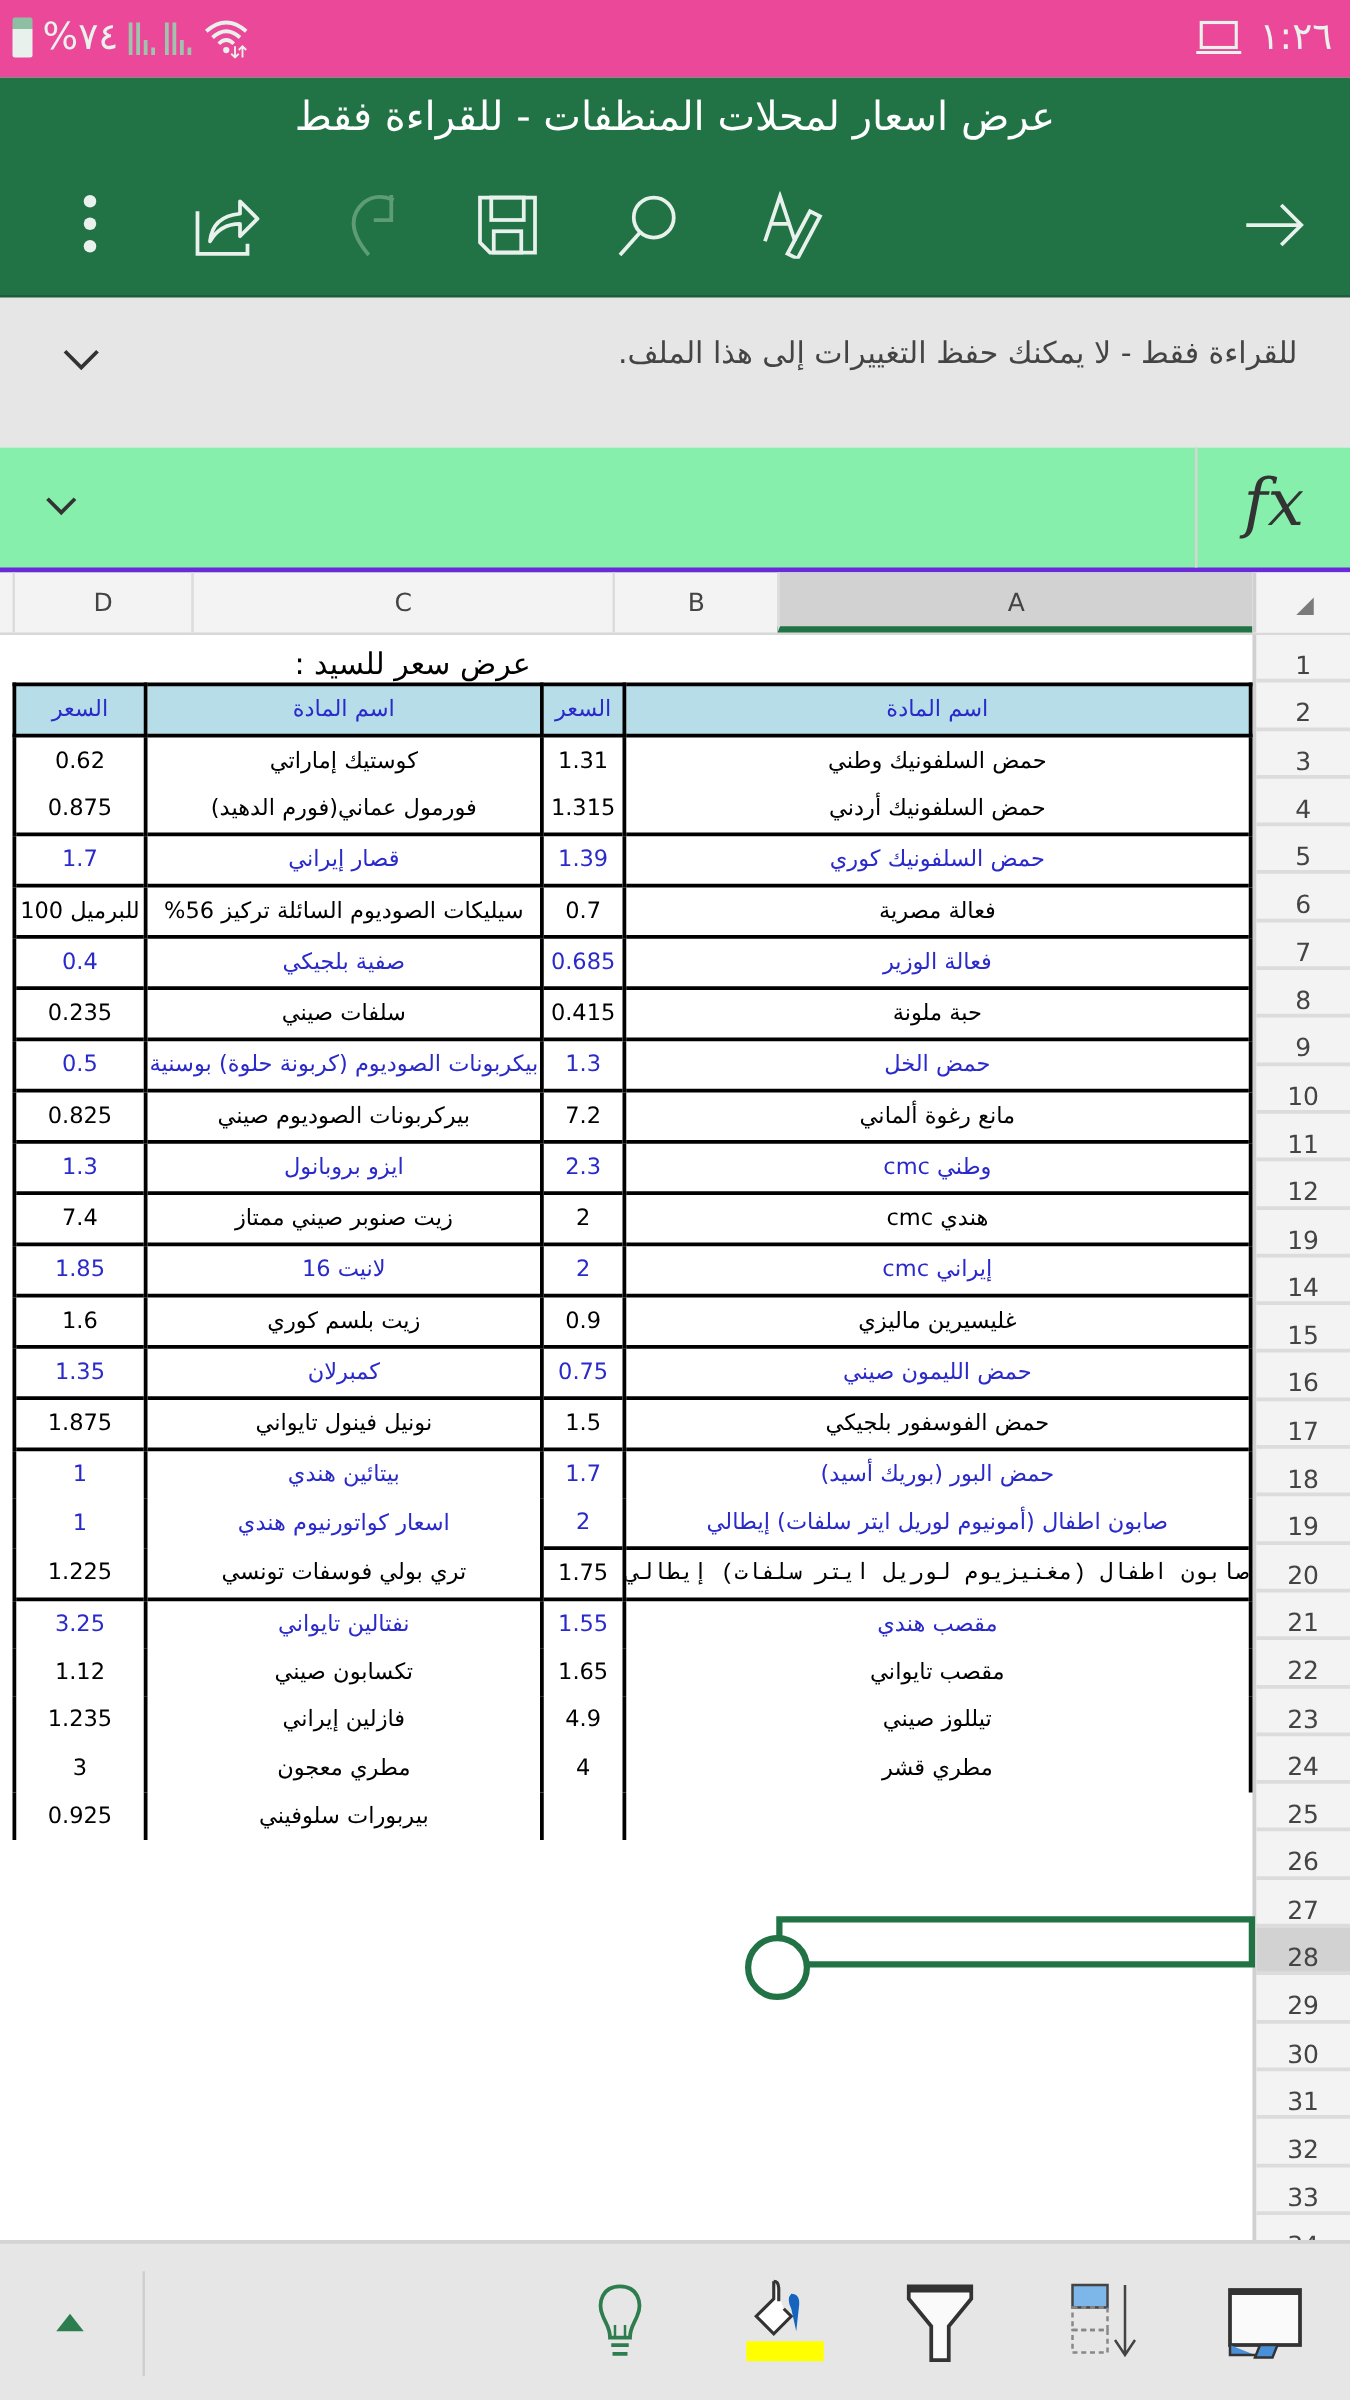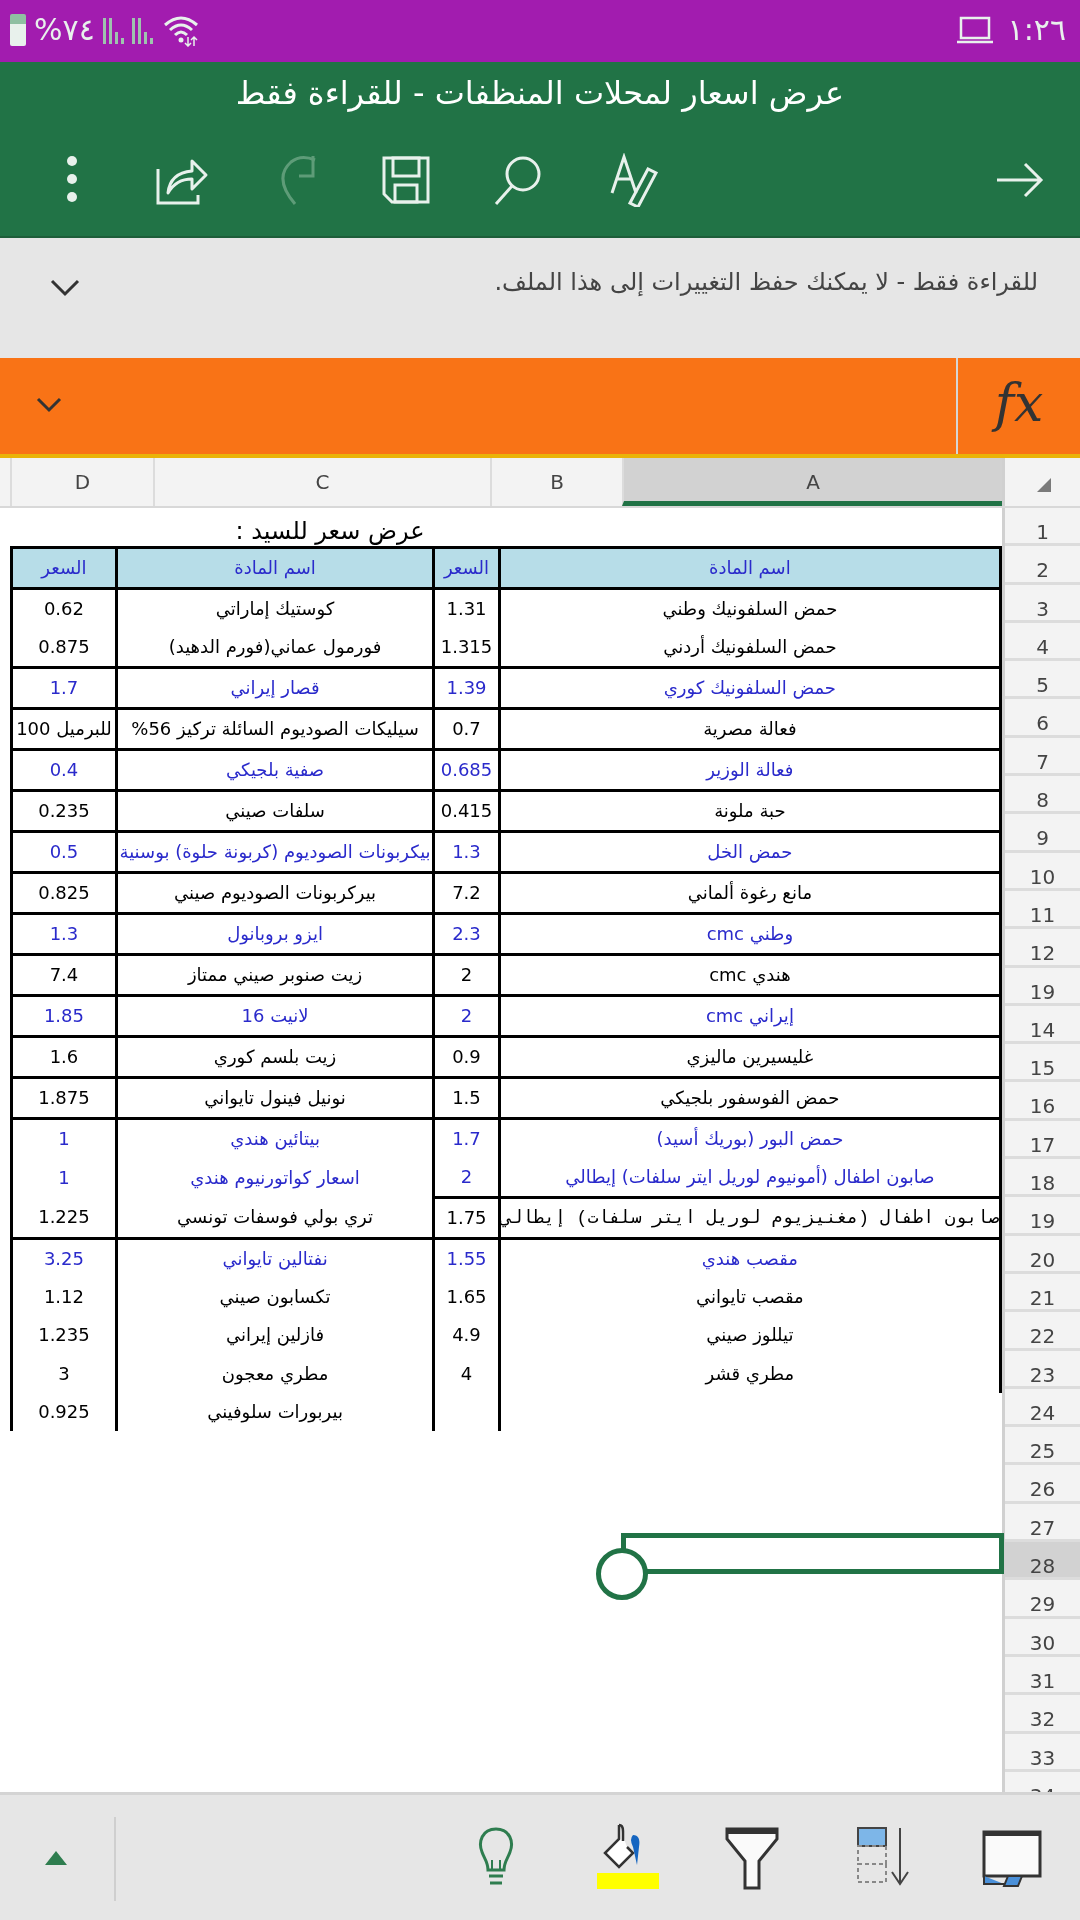--- a/index.html
+++ b/index.html
@@ -1,29 +1,29 @@
 <!DOCTYPE html>
 <html><head>
 <meta charset="utf-8">
 <style>
   * { box-sizing: border-box; margin: 0; padding: 0; }
   html, body { width: 1080px; height: 1920px; overflow: hidden; background: #ffffff; font-family: "DejaVu Sans", sans-serif; }
-  .statusbar { position: absolute; top: 0; left: 0; width: 1080px; height: 62px; background: #a21caf; color: #e8f1ec; }
+  .statusbar { position: absolute; top: 0; left: 0; width: 1080px; height: 62px; background: #ec4899; color: #e8f1ec; }
   .statusbar .left { position: absolute; left: 10px; top: 12px; display: flex; align-items: center; gap: 8px; font-size: 30px; }
   .statusbar .right { position: absolute; right: 14px; top: 12px; display: flex; align-items: center; gap: 14px; font-size: 30px; }
   .battery { width: 16px; height: 32px; border-radius: 2px; background: linear-gradient(#8fbfa2 0 30%, #e8f1ec 30% 100%); }
   .bars { display: flex; align-items: flex-end; gap: 3px; height: 28px; }
   .bars i { display: block; width: 3px; background: #9ec4ae; }
   .titlebar { position: absolute; top: 62px; left: 0; width: 1080px; height: 62px; background: #217346; color: #ffffff; font-size: 32px; text-align: center; line-height: 62px; direction: rtl; }
   .toolbar { position: absolute; top: 124px; left: 0; width: 1080px; height: 112px; background: #217346; }
   .tb-btn { position: absolute; top: 22px; width: 68px; height: 68px; display: flex; align-items: center; justify-content: center; }
   .banner { position: absolute; top: 236px; left: 0; width: 1080px; height: 122px; background: #e6e6e6; border-top: 2px solid #1e5e3a; }
   .banner .msg { position: absolute; right: 42px; top: 30px; font-size: 24px; color: #444; direction: rtl; }
   .banner .chev { position: absolute; left: 50px; top: 40px; }
-  .fbar { position: absolute; top: 358px; left: 0; width: 1080px; height: 100px; background: #f97316; border-bottom: 4px solid #eab308; }
+  .fbar { position: absolute; top: 358px; left: 0; width: 1080px; height: 100px; background: #86efac; border-bottom: 4px solid #6d28d9; }
   .fbar .fx { position: absolute; right: 0; top: 0; width: 124px; height: 96px; border-left: 2px solid #d6d6d6; font-family: "DejaVu Serif", serif; font-style: italic; font-size: 52px; color: #333; text-align: center; line-height: 90px; }
   .fbar .chev { position: absolute; left: 36px; top: 38px; }
   .colhdr { position: absolute; top: 458px; left: 0; width: 1080px; height: 50px; background: #f3f3f3; border-bottom: 2px solid #d8d8d8; }
   .colhdr .c { position: absolute; top: 0; height: 48px; line-height: 48px; text-align: center; font-size: 20px; color: #444; border-left: 2px solid #dcdcdc; }
   .colhdr .c.sel { background: #d2d2d2; border-bottom: 5px solid #217346; }
   .corner { position: absolute; right: 0; top: 0; width: 78px; height: 48px; background: #f3f3f3; border-left: 3px solid #d0d0d0; }
   .rowhdr { position: absolute; top: 508px; left: 1002px; width: 78px; height: 1284px; background: #f3f3f3; border-left: 3px solid #d0d0d0; overflow: hidden; }
   .rowhdr .r { height: 38.3px; border-bottom: 3px solid #dcdcdc; text-align: center; font-size: 20px; color: #444; padding-top: 12px; }
   .rowhdr .r.sel { background: #d2d2d2; }
   .grid { position: absolute; top: 508px; left: 0; width: 1002px; }
@@ -274,20 +274,26 @@
           <td class="name">لانيت 16</td>
           <td>2</td>
           <td class="name">إيراني cmc</td>
         </tr>
         <tr class="bt">
           <td>1.6</td>
           <td class="name">زيت بلسم كوري</td>
           <td>0.9</td>
           <td class="name">غليسيرين ماليزي</td>
         </tr>
+        <tr class="blue bt">
+          <td>1.35</td>
+          <td class="name">كمبرلان</td>
+          <td>0.75</td>
+          <td class="name">حمض الليمون صيني</td>
+        </tr>
         <tr class="bt">
           <td>1.875</td>
           <td class="name">نونيل فينول تايواني</td>
           <td>1.5</td>
           <td class="name">حمض الفوسفور بلجيكي</td>
         </tr>
         <tr class="blue bt">
           <td>1</td>
           <td class="name">بيتائين هندي</td>
           <td>1.7</td>

